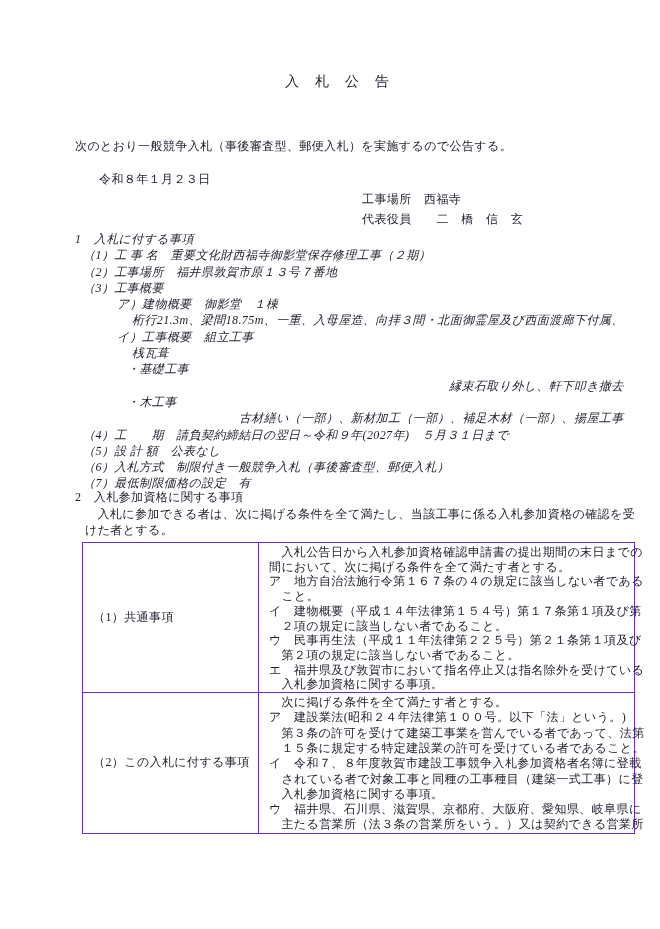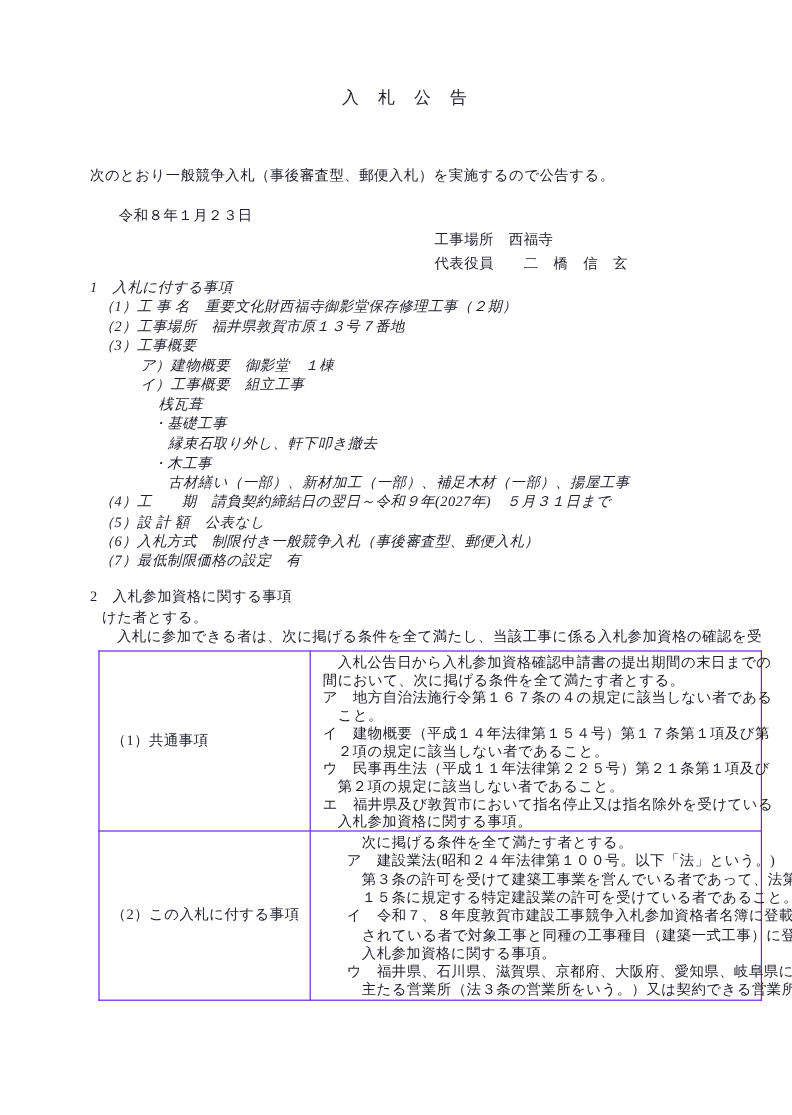--- a/index.html
+++ b/index.html
@@ -27,21 +27,21 @@
   .issuer{position:absolute;left:362px;top:190px;}
   .issuer .line{line-height:19.5px;}
   
   .section1{position:absolute;left:75px;top:231px;}
   .section1 .line{line-height:16.3px;font-style:italic;}
   .ind0{padding-left:0;}
   .ind1{padding-left:8px;}
   .ind2{padding-left:42px;}
   .ind2b{padding-left:52px;}
   .ind3{padding-left:57px;}
-  .ind4{padding-left:65px;}
+  .ind4{padding-left:65px;text-align:right;}
   
   .section2{position:absolute;left:75px;top:489px;}
   .section2 .line{line-height:16.5px;}
   .s2-indent{padding-left:10px;}
   
   .qual-table{
     position:absolute;left:82px;top:542px;
     border-collapse:collapse;table-layout:fixed;width:553px;
   }
   .qual-table td{
@@ -53,21 +53,21 @@
     padding-left:10px !important;
     white-space:pre;
   }
   .content-cell{
     vertical-align:top;
     padding:2px 3px 0 10px !important;
   }
   .row1{height:148px;}
   .row2{height:139px;}
   .row1 .cl{line-height:14.7px;white-space:pre;}
-  .row2 .cl{line-height:15.3px;white-space:pre;margin-left:20px;}
+  .row2 .cl{line-height:15.3px;white-space:pre;}
 </style>
 </head>
 <body>
 
 <div class="page">
 
   <div class="doc-title">入　札　公　告</div>
 
   <div class="intro">次のとおり一般競争入札（事後審査型、郵便入札）を実施するので公告する。</div>
 
@@ -77,36 +77,37 @@
     <div class="line">工事場所　西福寺</div>
     <div class="line">代表役員　　二　橋　信　玄</div>
   </div>
 
   <div class="section1">
     <div class="line ind0">1　入札に付する事項</div>
     <div class="line ind1">（1）工 事 名　重要文化財西福寺御影堂保存修理工事（２期）</div>
     <div class="line ind1">（2）工事場所　福井県敦賀市原１３号７番地</div>
     <div class="line ind1">（3）工事概要</div>
     <div class="line ind2">ア）建物概要　御影堂　１棟</div>
+    <div class="line ind3">桁行21.3m、梁間18.75m、一重、入母屋造、向拝３間・北面御霊屋及び西面渡廊下付属、</div>
     <div class="line ind2">イ）工事概要　組立工事</div>
     <div class="line ind3">桟瓦葺</div>
     <div class="line ind2b">・基礎工事</div>
     <div class="line ind4">縁束石取り外し、軒下叩き撤去</div>
     <div class="line ind2b">・木工事</div>
     <div class="line ind4">古材繕い（一部）、新材加工（一部）、補足木材（一部）、揚屋工事</div>
     <div class="line ind1">（4）工　　期　請負契約締結日の翌日～令和９年(2027年)　５月３１日まで</div>
     <div class="line ind1">（5）設 計 額　公表なし</div>
     <div class="line ind1">（6）入札方式　制限付き一般競争入札（事後審査型、郵便入札）</div>
     <div class="line ind1">（7）最低制限価格の設定　有</div>
   </div>
 
   <div class="section2">
     <div class="line ind0">2　入札参加資格に関する事項</div>
+    <div class="line s2-indent">　入札に参加できる者は、次に掲げる条件を全て満たし、当該工事に係る入札参加資格の確認を受</div>
     <div class="line s2-indent">けた者とする。</div>
-    <div class="line s2-indent">　入札に参加できる者は、次に掲げる条件を全て満たし、当該工事に係る入札参加資格の確認を受</div>
   </div>
 
   <table class="qual-table">
     <tbody>
         <tr class="row1">
       <td class="label-cell">（1）共通事項</td>
       <td class="content-cell">
         <div class="cl">　入札公告日から入札参加資格確認申請書の提出期間の末日までの</div>
         <div class="cl">間において、次に掲げる条件を全て満たす者とする。</div>
         <div class="cl">ア　地方自治法施行令第１６７条の４の規定に該当しない者である</div>

